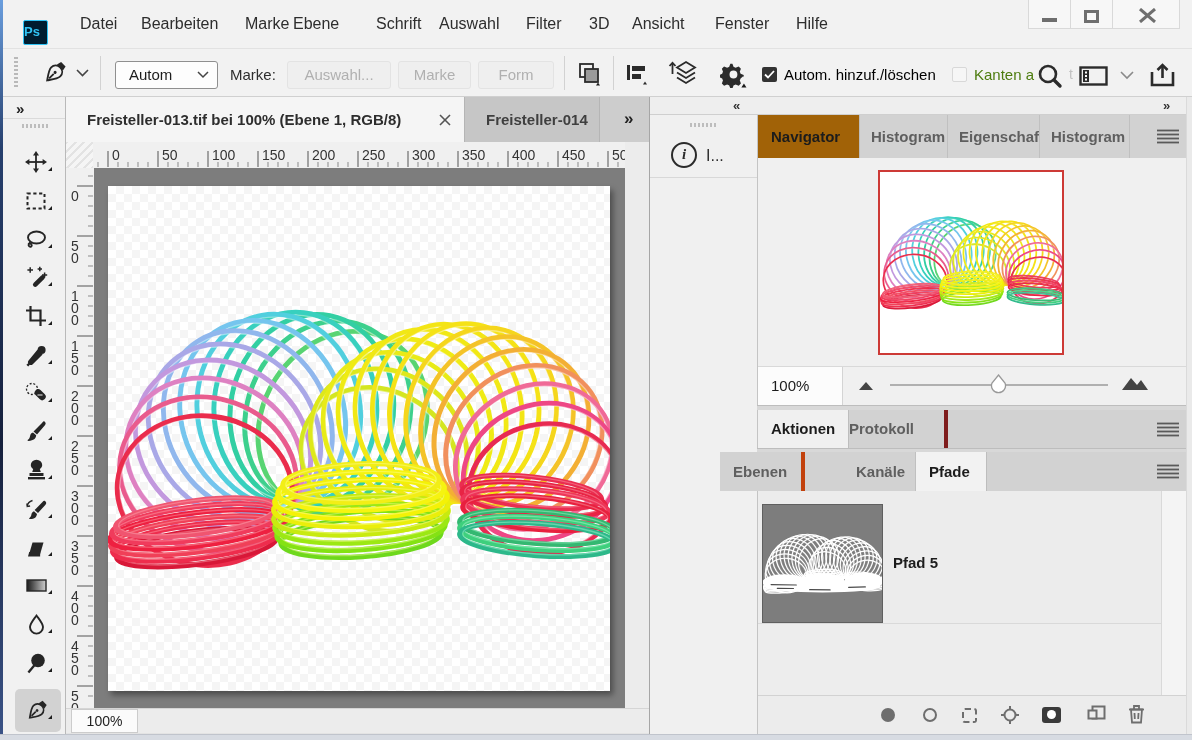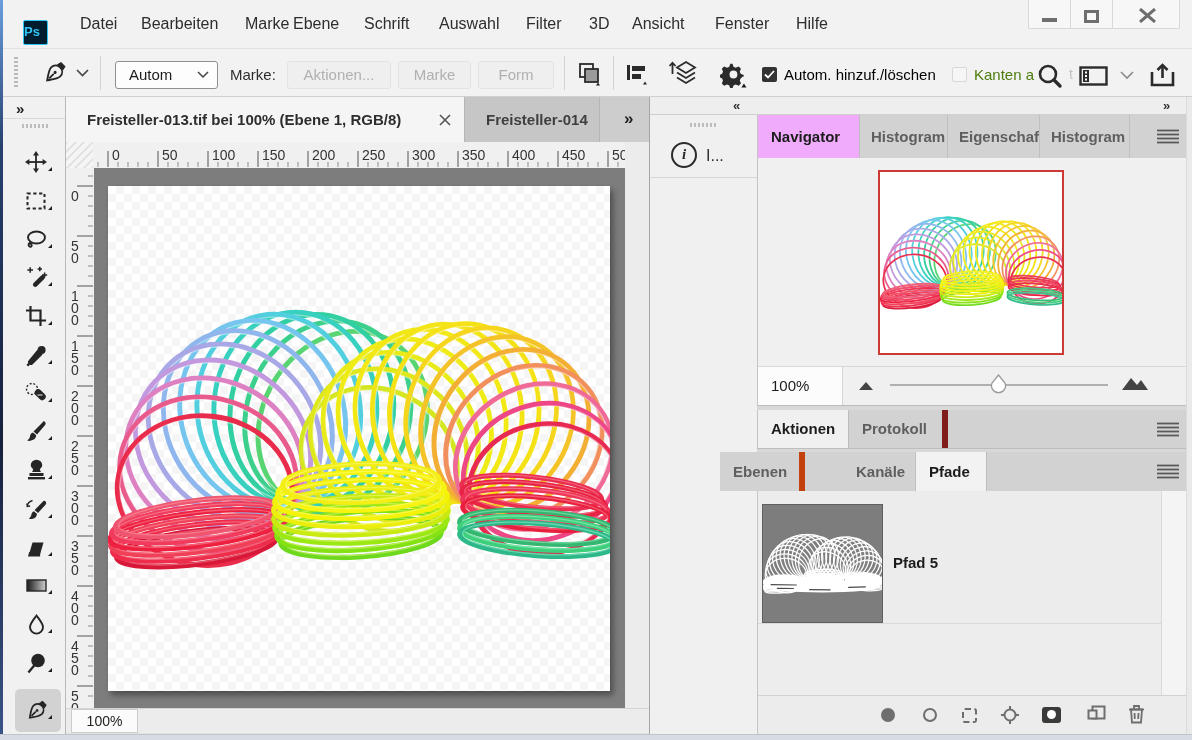--- a/index.html
+++ b/index.html
@@ -114,21 +114,21 @@
 </defs>
   </svg>
 
 <div class="abs" style="left:0;top:0;width:1192px;height:48px;background:#f2f2f2"></div>
 <div class="abs" style="left:23px;top:20px;width:25px;height:25px;background:#001d30;border:1.5px solid #30c4f5;border-radius:2px;color:#30c4f5;font-size:13px;font-weight:bold;text-align:left;line-height:22px">Ps</div>
 <div class="abs" style="top:15px;left:0;width:1032px;height:20px;font-size:16px;color:#2d2d2d">
 <span class="abs" style="left:80px">Datei</span>
     <span class="abs" style="left:141px">Bearbeiten</span>
     <span class="abs" style="left:245px">Marke</span>
     <span class="abs" style="left:293px">Ebene</span>
-    <span class="abs" style="left:364px">Schrift</span>
+    <span class="abs" style="left:376px">Schrift</span>
     <span class="abs" style="left:439px">Auswahl</span>
     <span class="abs" style="left:526px">Filter</span>
     <span class="abs" style="left:589px">3D</span>
     <span class="abs" style="left:632px">Ansicht</span>
     <span class="abs" style="left:715px">Fenster</span>
     <span class="abs" style="left:796px">Hilfe</span>
 </div>
 
 <div class="abs" style="left:1028px;top:0;width:43px;height:29px;background:#f7f7f7;border:1px solid #d9d9d9;border-top:none"></div>
 <div class="abs" style="left:1070px;top:0;width:43px;height:29px;background:#f7f7f7;border:1px solid #d9d9d9;border-top:none"></div>
@@ -154,21 +154,21 @@
   </svg>
 <svg class="abs" style="left:76px;top:69px" width="13" height="8" viewBox="0 0 13 8">
     <path d="M1 1l5.5 5.5L12 1" fill="none" stroke="#444" stroke-width="1.6"></path>
   </svg>
 <div class="abs vline" style="left:100px;top:56px;height:34px"></div>
 <div class="abs" style="left:115px;top:61px;width:103px;height:28px;background:#fdfdfd;border:1px solid #8f8f8f;border-radius:3px;font-size:15px;color:#1d1d1d;line-height:26px;padding-left:13px">Autom</div>
 <svg class="abs" style="left:197px;top:71px" width="12" height="8" viewBox="0 0 12 8">
     <path d="M1 1l5 5 5-5" fill="none" stroke="#444" stroke-width="1.5"></path>
   </svg>
 <div class="abs" style="left:230px;top:66px;font-size:15px;color:#2d2d2d">Marke:</div>
-<div class="abs" style="left:287px;top:61px;width:104px;height:28px;background:#efefef;border:1px solid #e3e3e3;border-radius:3px;font-size:15px;color:#b0b0b0;text-align:center;line-height:26px">Aktionen...</div>
+<div class="abs" style="left:287px;top:61px;width:104px;height:28px;background:#efefef;border:1px solid #e3e3e3;border-radius:3px;font-size:15px;color:#b0b0b0;text-align:center;line-height:26px">Auswahl...</div>
 <div class="abs" style="left:398px;top:61px;width:73px;height:28px;background:#efefef;border:1px solid #e3e3e3;border-radius:3px;font-size:15px;color:#b0b0b0;text-align:center;line-height:26px">Marke</div>
 <div class="abs" style="left:478px;top:61px;width:76px;height:28px;background:#efefef;border:1px solid #e3e3e3;border-radius:3px;font-size:15px;color:#b0b0b0;text-align:center;line-height:26px">Form</div>
 <div class="abs vline" style="left:564px;top:56px;height:34px"></div>
 <svg class="abs" style="left:577px;top:61px" width="26" height="26" viewBox="0 0 26 26">
     <rect x="3" y="3" width="13" height="13" fill="none" stroke="#2b2b2b" stroke-width="1.8"></rect>
     <rect x="8" y="8" width="13" height="13" fill="#9a9a9a" stroke="#2b2b2b" stroke-width="1.8"></rect>
     <path d="M19 24.5l4 0-2-3z" fill="#1b1b1b"></path>
   </svg>
 <div class="abs vline" style="left:613px;top:56px;height:34px"></div>
 <svg class="abs" style="left:625px;top:63px" width="24" height="22" viewBox="0 0 24 22">
@@ -532,21 +532,21 @@
 <div class="abs" style="left:690px;top:123px;width:26px;height:4px;background-image:repeating-linear-gradient(90deg,#bdbdbd 0 2px,transparent 2px 4px)"></div>
 <div class="abs" style="left:671px;top:142px;width:26px;height:26px;border:2.5px solid #2b2b2b;border-radius:50%;font-size:15px;font-weight:bold;color:#2b2b2b;text-align:center;line-height:21px;font-family:'Liberation Serif',serif;font-style:italic">i</div>
 <div class="abs" style="left:706px;top:147px;font-size:16px;color:#2d2d2d">I...</div>
 <div class="abs" style="left:650px;top:177px;width:107px;height:1px;background:#d8d8d8"></div>
 
 <div class="abs" style="left:757px;top:97px;width:435px;height:643px;background:#f0f0f0;border-left:1px solid #c4c4c4"></div>
 <div class="abs" style="left:757px;top:97px;width:435px;height:18px;background:#eeeeee;border-bottom:1px solid #cfcfcf"></div>
 <div class="abs" style="left:1163px;top:98px;font-size:13px;font-weight:bold;color:#333;letter-spacing:-2px">»</div>
 
 <div class="abs" style="left:758px;top:115px;width:434px;height:43px;background:#d2d2d2"></div>
-<div class="abs" style="left:758px;top:115px;width:102px;height:43px;background:#f0abfc;border-right:1px solid #bdbdbd;font-size:15px;font-weight:bold;color:#1c1c1c;line-height:43px;padding-left:13px">Navigator</div>
+<div class="abs" style="left:758px;top:115px;width:102px;height:43px;background:#a16207;border-right:1px solid #bdbdbd;font-size:15px;font-weight:bold;color:#1c1c1c;line-height:43px;padding-left:13px">Navigator</div>
 <div class="abs tabgray" style="left:860px;top:115px;width:88px;height:43px;border-right:1px solid #c0c0c0;line-height:43px;padding-left:11px;overflow:hidden">Histogram</div>
 <div class="abs tabgray" style="left:948px;top:115px;width:92px;height:43px;border-right:1px solid #c0c0c0;line-height:43px;padding-left:11px;overflow:hidden">Eigenschaf</div>
 <div class="abs tabgray" style="left:1040px;top:115px;width:90px;height:43px;border-right:1px solid #c0c0c0;line-height:43px;padding-left:11px;overflow:hidden">Histogram</div>
 <svg class="abs" style="left:1157px;top:129px" width="22" height="15" viewBox="0 0 22 15">
     <g stroke="#5a5a5a" stroke-width="1.8">
       <line x1="0" y1="1.5" x2="22" y2="1.5"></line>
       <line x1="0" y1="5.5" x2="22" y2="5.5"></line>
       <line x1="0" y1="9.5" x2="22" y2="9.5"></line>
       <line x1="0" y1="13.5" x2="22" y2="13.5"></line>
     </g>
@@ -566,33 +566,33 @@
 <svg class="abs" style="left:990px;top:374px" width="17" height="22" viewBox="0 0 17 22">
     <path d="M8.5 1L15 9a7 7 0 1 1-13 0z" fill="#ffffff" stroke="#999" stroke-width="1.3"></path>
   </svg>
 <svg class="abs" style="left:1120px;top:373px" width="30" height="18" viewBox="0 0 30 18">
     <path d="M2 17L11 5l6 7 4-5 7 10z" fill="#444"></path>
   </svg>
 
 <div class="abs" style="left:757px;top:405px;width:435px;height:5px;background:#d8d8d8;border-top:1px solid #bdbdbd"></div>
 <div class="abs" style="left:758px;top:410px;width:434px;height:38px;background:#d2d2d2"></div>
 <div class="abs" style="left:758px;top:410px;width:91px;height:38px;background:#f0f0f0;border-right:1px solid #bdbdbd;font-size:15px;font-weight:bold;color:#1c1c1c;line-height:38px;padding-left:13px">Aktionen</div>
-<div class="abs tabgray" style="left:849px;top:410px;width:99px;height:38px;border-right:6px solid #7f1d1d;line-height:38px;padding-left:13px">Protokoll</div>
+<div class="abs tabgray" style="left:849px;top:410px;width:99px;height:38px;border-right:4px solid #7f1d1d;line-height:38px;">Protokoll</div>
 <svg class="abs" style="left:1157px;top:422px" width="22" height="15" viewBox="0 0 22 15">
     <g stroke="#5a5a5a" stroke-width="1.8">
       <line x1="0" y1="1.5" x2="22" y2="1.5"></line>
       <line x1="0" y1="5.5" x2="22" y2="5.5"></line>
       <line x1="0" y1="9.5" x2="22" y2="9.5"></line>
       <line x1="0" y1="13.5" x2="22" y2="13.5"></line>
     </g>
   </svg>
 
 <div class="abs" style="left:757px;top:448px;width:435px;height:4px;background:#d8d8d8;border-top:1px solid #bdbdbd"></div>
 <div class="abs" style="left:758px;top:452px;width:434px;height:39px;background:#d2d2d2"></div>
-<div class="abs tabgray" style="left:720px;top:452px;width:85px;height:39px;border-right:6px solid #c2410c;line-height:39px;padding-left:13px">Ebenen</div>
+<div class="abs tabgray" style="left:720px;top:452px;width:85px;height:39px;border-right:4px solid #c2410c;line-height:39px;padding-left:13px">Ebenen</div>
 <div class="abs tabgray" style="left:843px;top:452px;width:73px;height:39px;border-right:1px solid #c0c0c0;line-height:39px;padding-left:13px">Kanäle</div>
 <div class="abs" style="left:916px;top:452px;width:71px;height:39px;background:#f2f2f2;border-right:1px solid #bdbdbd;font-size:15px;font-weight:bold;color:#1c1c1c;line-height:39px;padding-left:13px">Pfade</div>
 <svg class="abs" style="left:1157px;top:464px" width="22" height="15" viewBox="0 0 22 15">
     <g stroke="#5a5a5a" stroke-width="1.8">
       <line x1="0" y1="1.5" x2="22" y2="1.5"></line>
       <line x1="0" y1="5.5" x2="22" y2="5.5"></line>
       <line x1="0" y1="9.5" x2="22" y2="9.5"></line>
       <line x1="0" y1="13.5" x2="22" y2="13.5"></line>
     </g>
   </svg>

